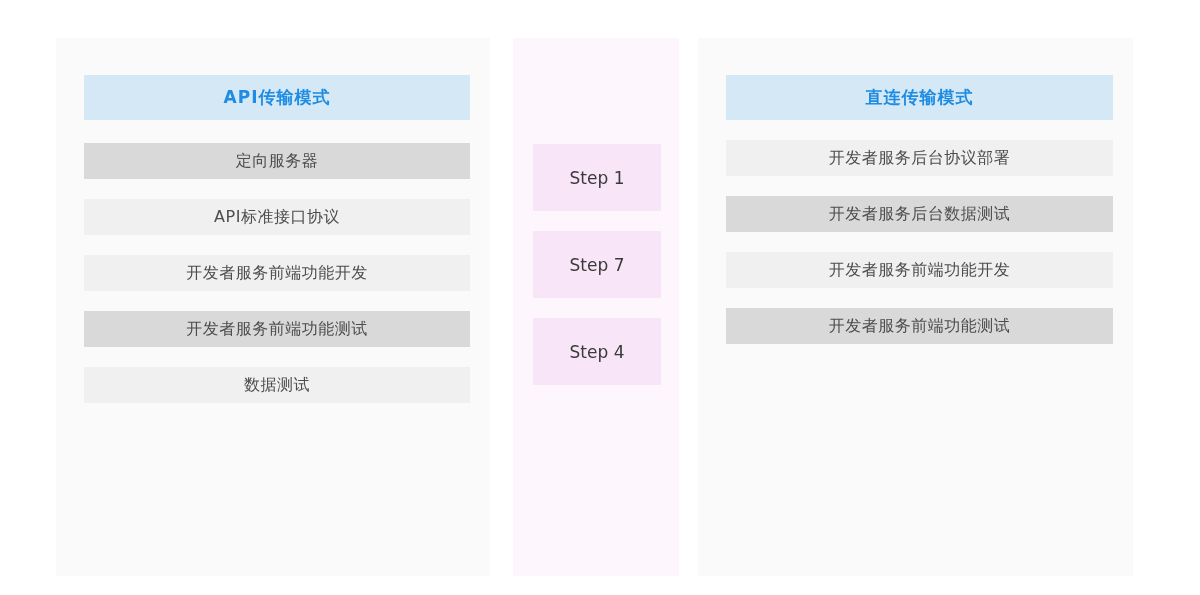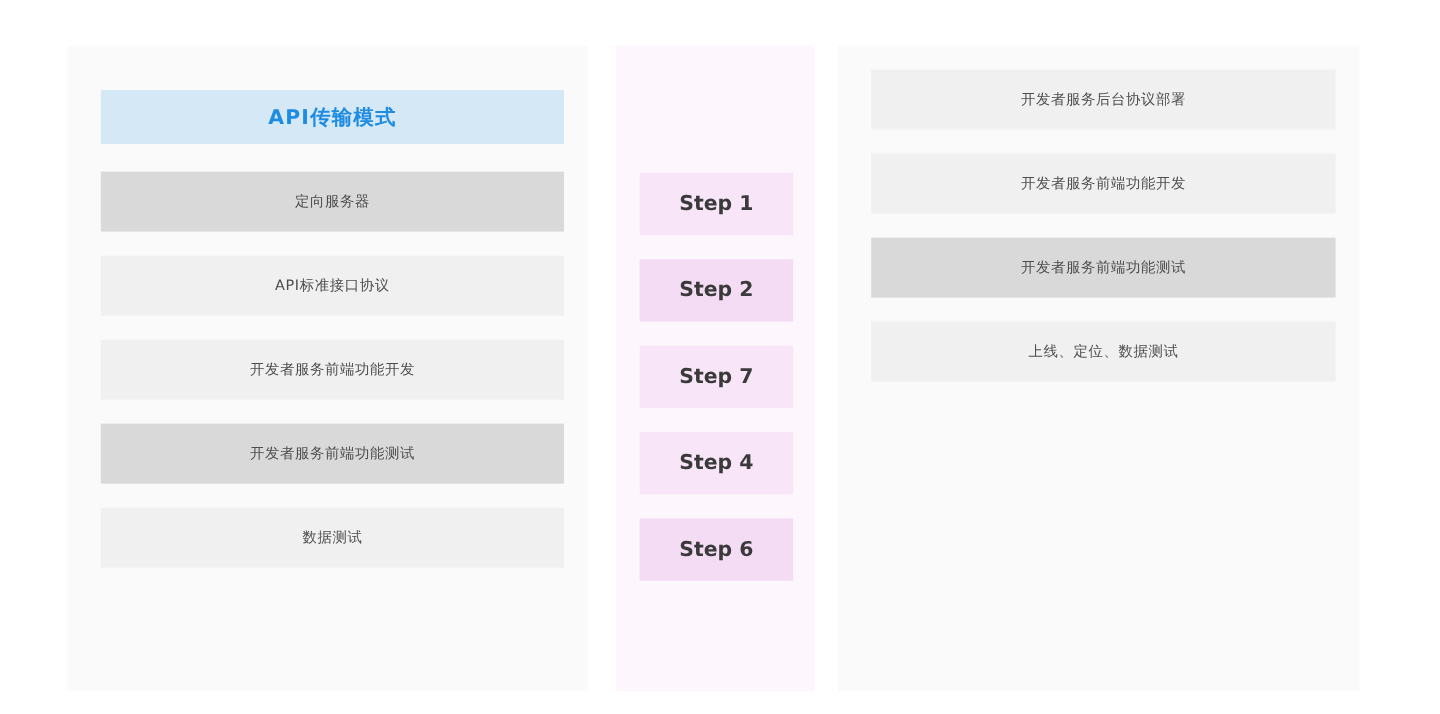--- a/index.html
+++ b/index.html
@@ -34,41 +34,41 @@
     background: var(--header-bg, #d5e8f5);
     display: flex;
     align-items: center;
     justify-content: center;
     font-size: 17px;
     font-weight: bold;
     letter-spacing: 1px;
     color: var(--header-text, #1e8ce2);
   }
   .row {
-    height: 50px;
+    height: 36px;
     margin: 20px 20px 0 28px;
     display: flex;
     align-items: center;
     justify-content: center;
-    font-size: 12px;
+    font-size: 16px;
     color: var(--row-text, #4d4d4d);
     letter-spacing: 0.5px;
   }
   .row.first { margin-top: 23px; }
   .row-dark  { background: var(--row-dark, #d9d9d9); }
   .row-light { background: var(--row-light, #f0f0f0); }
 
   .step {
-    height: 52px;
+    height: 67px;
     margin: 20px 18px 0 20px;
     display: flex;
     align-items: center;
     justify-content: center;
     font-size: 17px;
-    font-weight: bold;
+    font-weight: normal;
     color: var(--step-text, #3a3a3a);
   }
   .step.first { margin-top: 106px; }
   .step-a { background: var(--step-bg-odd, #f8e6f8); }
   .step-b { background: var(--step-bg-even, #f5dcf5); }
 </style>
 </head>
 <body>
 
 <div class="canvas">
@@ -77,26 +77,25 @@
     <div class="mode-header">API传输模式</div>
     <div class="row first row-dark">定向服务器</div>
     <div class="row row-light">API标准接口协议</div>
     <div class="row row-light">开发者服务前端功能开发</div>
     <div class="row row-dark">开发者服务前端功能测试</div>
     <div class="row row-light">数据测试</div>
   </div>
 
   <div class="panel panel-steps">
     <div class="step first step-a">Step 1</div>
-    <div class="step step-b">Step 2</div>
     <div class="step step-a">Step 7</div>
     <div class="step step-a">Step 4</div>
-    <div class="step step-b">Step 6</div>
   </div>
 
   <div class="panel panel-right">
+    <div class="mode-header">直连传输模式</div>
     <div class="row row-light">开发者服务后台协议部署</div>
+    <div class="row row-dark">开发者服务后台数据测试</div>
     <div class="row row-light">开发者服务前端功能开发</div>
     <div class="row row-dark">开发者服务前端功能测试</div>
-    <div class="row row-light">上线、定位、数据测试</div>
   </div>
 
 </div>
 
 </body></html>

